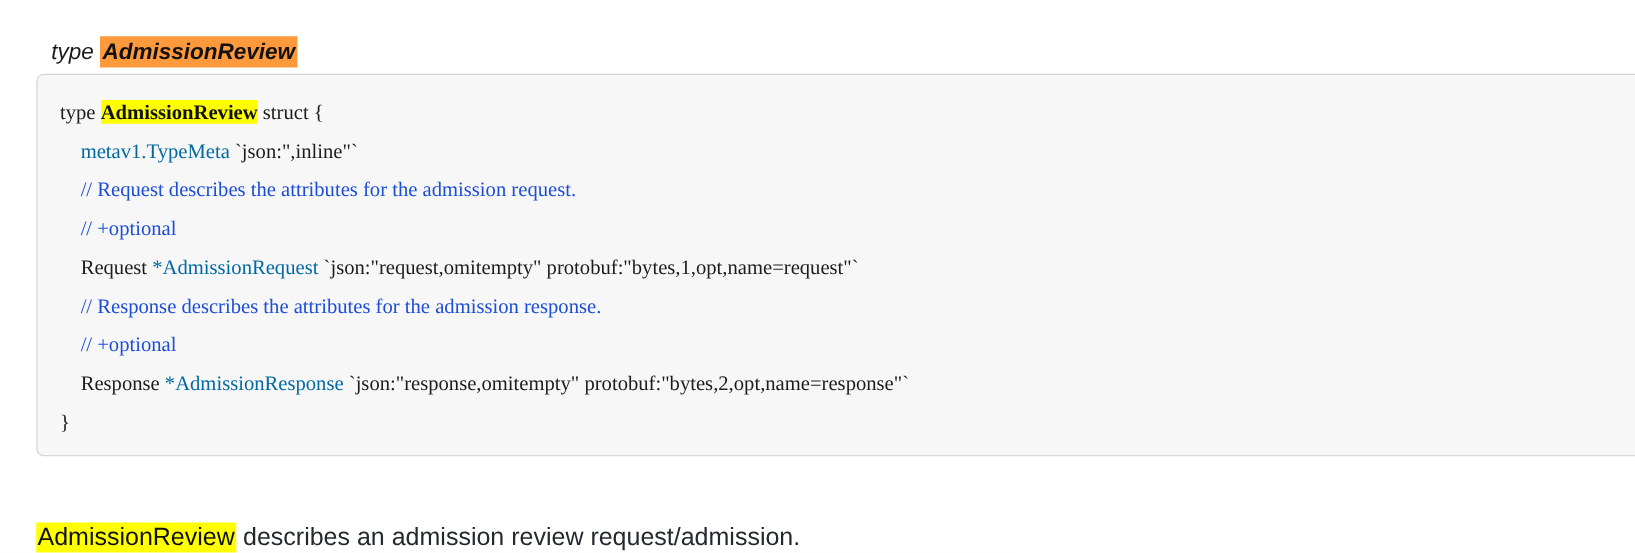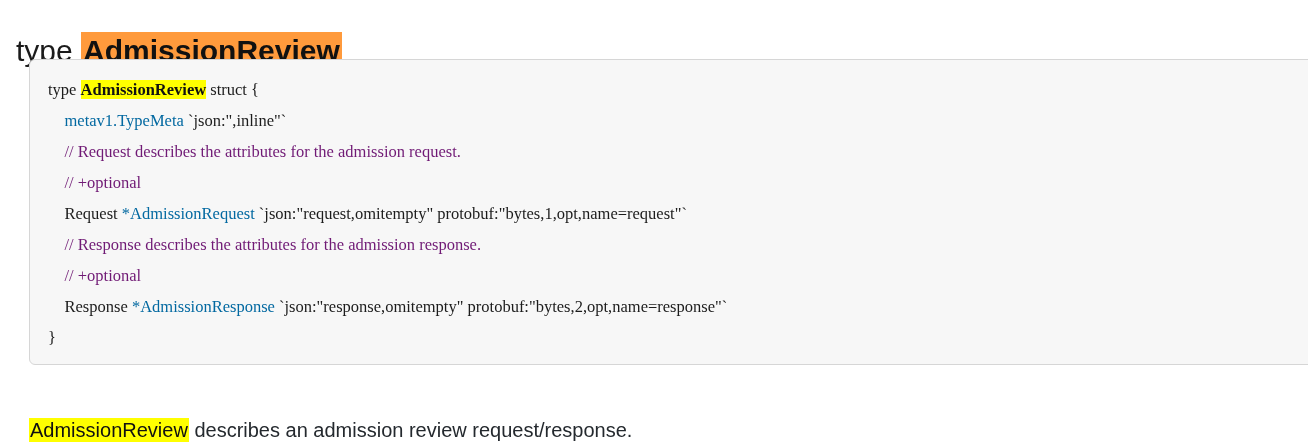--- a/index.html
+++ b/index.html
@@ -18,27 +18,28 @@
   .page {
     position: relative;
     width: 1308px;
     height: 442px;
     box-sizing: border-box;
   }
 
   
   .doc-heading {
     position: absolute;
-    left: 16px;
+    left: 41px;
     top: 10px;
-    font-size: 30px;
+    font-size: 18px;
     line-height: 32px;
     font-weight: 400;
     color: #1b1b1b;
     white-space: nowrap;
+    font-style: italic;
   }
   .doc-heading .kw {
     font-weight: 400;
   }
   .doc-heading .hl-orange {
     font-weight: 700;
     background: #FF9A3C;
     color: #111111;
     padding: 2px 2px 3px 2px;
   }
@@ -67,21 +68,21 @@
     white-space: pre;
     tab-size: 4;
   }
   .code-line {
     white-space: pre;
     min-height: 31px;
     font-family: Liberation Serif, serif;
   }
   .tok-plain   { color: #1c1c1c; }
   .tok-type    { color: #0369a1; }
-  .tok-comment { color: #701a75; }
+  .tok-comment { color: #1d4ed8; }
   .tok-hl {
     background: #FFFF00;
     font-weight: 700;
     color: #111111;
   }
 
   
   .doc-desc {
     position: absolute;
     left: 29px;
@@ -104,16 +105,16 @@
 
   <h2 class="doc-heading">
     <span class="kw">type </span><span class="hl-orange">AdmissionReview</span>
   </h2>
 
   <div class="code-block">
     <pre class="code-pre" id="code-listing"><div class="code-line"><span class="tok-plain">type </span><span class="tok-hl">AdmissionReview</span><span class="tok-plain"> struct {</span></div><div class="code-line"><span class="tok-plain">    </span><span class="tok-type">metav1.TypeMeta</span><span class="tok-plain"> `json:",inline"`</span></div><div class="code-line"><span class="tok-plain">    </span><span class="tok-comment">// Request describes the attributes for the admission request.</span></div><div class="code-line"><span class="tok-plain">    </span><span class="tok-comment">// +optional</span></div><div class="code-line"><span class="tok-plain">    Request </span><span class="tok-type">*AdmissionRequest</span><span class="tok-plain"> `json:"request,omitempty" protobuf:"bytes,1,opt,name=request"`</span></div><div class="code-line"><span class="tok-plain">    </span><span class="tok-comment">// Response describes the attributes for the admission response.</span></div><div class="code-line"><span class="tok-plain">    </span><span class="tok-comment">// +optional</span></div><div class="code-line"><span class="tok-plain">    Response </span><span class="tok-type">*AdmissionResponse</span><span class="tok-plain"> `json:"response,omitempty" protobuf:"bytes,2,opt,name=response"`</span></div><div class="code-line"><span class="tok-plain">}</span></div></pre>
   </div>
 
   <p class="doc-desc">
-    <span class="hl-yellow">AdmissionReview</span><span> describes an admission review request/response.</span>
+    <span class="hl-yellow">AdmissionReview</span><span> describes an admission review request/admission.</span>
   </p>
 
 </div>
 
 </body></html>

